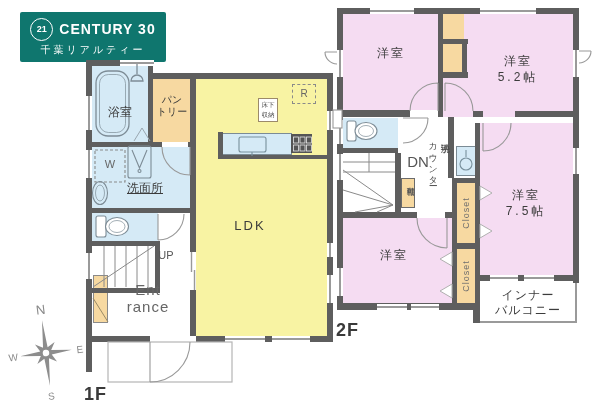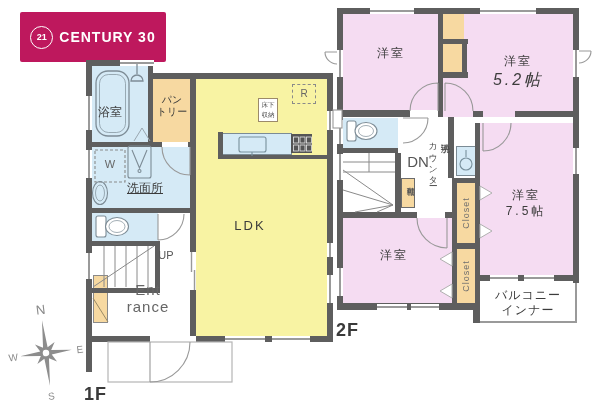--- a/index.html
+++ b/index.html
@@ -10,21 +10,21 @@
   .win-h{position:absolute;background:linear-gradient(to bottom,#fff 0 40%,#9a9a9a 40% 60%,#fff 60% 100%);}
   .win-v{position:absolute;background:linear-gradient(to right,#fff 0 40%,#9a9a9a 40% 60%,#fff 60% 100%);}
   .lbl{position:absolute;color:#3c3c3c;text-align:center;white-space:nowrap;line-height:1.2;}
   .size{letter-spacing:3px;}
   .vtext{position:absolute;writing-mode:vertical-rl;color:#444;line-height:1.35;}
   .vtext span{display:block;}
   .rot{position:absolute;left:50%;top:50%;transform:translate(-50%,-50%) rotate(-90deg);
        font-size:9px;color:#6e6e6e;letter-spacing:1px;white-space:nowrap;}
   .closet{position:absolute;background:#f7d9a1;border:1px solid #6b6b6b;box-sizing:border-box;}
   .overlay{position:absolute;left:0;top:0;pointer-events:none;}
-  .logo{position:absolute;left:20px;top:12px;width:146px;height:50px;background:#be185d;border-radius:2px;
+  .logo{position:absolute;left:20px;top:12px;width:146px;height:50px;background:#0f766e;border-radius:2px;
         display:flex;flex-direction:column;align-items:center;justify-content:center;color:#fff;}
   .logo-row{display:flex;align-items:center;gap:6px;}
   .logo-seal{width:21px;height:21px;border:1.6px solid #fff;border-radius:50%;display:flex;
              align-items:center;justify-content:center;font-size:9px;font-weight:bold;}
   .logo-brand{font-size:14px;font-weight:bold;letter-spacing:1px;}
   .logo-sub{font-size:10px;letter-spacing:3px;margin-top:2px;}
   .floor-tag{position:absolute;font-size:18px;font-weight:bold;color:#3a3a3a;letter-spacing:1px;}
   .box{position:absolute;box-sizing:border-box;}
 </style>
 </head>
@@ -32,20 +32,21 @@
 
 <div class="canvas">
 
   <div class="logo">
     <div class="logo-row">
       <span class="logo-seal">
           <span>21</span>
         </span>
       <span class="logo-brand">CENTURY 30</span>
     </div>
+    <div class="logo-sub">千葉リアルティー</div>
   </div>
 
   <div class="room" style="left:92px;top:66px;width:56px;height:76px;background:#d5eaf6;"></div>
   <div class="room" style="left:153px;top:79px;width:38px;height:63px;background:#f7d9a1;"></div>
   <div class="room" style="left:92px;top:147px;width:98px;height:61px;background:#d5eaf6;"></div>
   <div class="room" style="left:92px;top:213px;width:66px;height:28px;background:#d5eaf6;"></div>
   <div class="room" style="left:196px;top:79px;width:131px;height:257px;background:#f8f3a3;"></div>
   <div class="room" style="left:218px;top:133px;width:74px;height:22px;background:#d5eaf6;border:1px solid #7b8b95;box-sizing:border-box;"></div>
   <div class="room" style="left:93px;top:275px;width:15px;height:48px;background:#f7d9a1;border:1px solid #8a8a8a;box-sizing:border-box;"></div>
   <div class="box" style="left:258px;top:98px;width:20px;height:24px;background:#fff;border:1px solid #9c8a6a;"></div>
@@ -216,53 +217,53 @@
       <path d="M579,51 H591 M591,51 A12,12 0 0 1 579,63"></path>
     </g>
     <g stroke="#b0b0b0" fill="#fff" stroke-width="1">
       <path d="M480,186 L492,193 L480,200 Z"></path>
       <path d="M480,224 L492,231 L480,238 Z"></path>
       <path d="M452,252 L440,259 L452,266 Z"></path>
       <path d="M452,284 L440,291 L452,298 Z"></path>
     </g>
   </svg>
 
-  <div class="lbl" style="left:92px;top:105px;width:36px;font-size:12px;">浴室</div>
+  <div class="lbl" style="left:92px;top:105px;width:36px;font-size:12px;padding-left:10px;">浴室</div>
   <div class="lbl" style="left:150px;top:94px;width:44px;font-size:10px;">
     <div>パン</div>
       <div>トリー</div>
   </div>
   <div class="lbl" style="left:105px;top:181px;width:80px;font-size:12px;text-decoration:underline;">洗面所</div>
   <div class="lbl" style="left:95px;top:158px;width:30px;font-size:11px;color:#666;">W</div>
   <div class="lbl" style="left:205px;top:218px;width:90px;font-size:13px;letter-spacing:2px;">LDK</div>
   <div class="lbl" style="left:258px;top:100px;width:20px;font-size:6.5px;color:#555;line-height:1.5;">
     <div>床下</div>
       <div>収納</div>
   </div>
   <div class="lbl" style="left:292px;top:88px;width:24px;font-size:10px;color:#666;">R</div>
   <div class="lbl" style="left:152px;top:249px;width:28px;font-size:11px;color:#555;">UP</div>
   <div class="lbl" style="left:108px;top:281px;width:80px;font-size:15px;color:#666;letter-spacing:1px;line-height:1.15;">
     <div>Ent</div>
       <div>rance</div>
   </div>
 
   <div class="lbl" style="left:342px;top:46px;width:98px;font-size:12px;letter-spacing:2px;">洋室</div>
   <div class="lbl" style="left:468px;top:54px;width:100px;font-size:12px;letter-spacing:2px;">洋室</div>
-  <div class="lbl size" style="left:468px;top:70px;width:100px;font-size:16px;font-style:italic;">5.2帖</div>
+  <div class="lbl size" style="left:468px;top:70px;width:100px;font-size:12px;">5.2帖</div>
   <div class="lbl" style="left:477px;top:188px;width:98px;font-size:12px;letter-spacing:2px;">洋室</div>
   <div class="lbl size" style="left:477px;top:204px;width:98px;font-size:12px;">7.5帖</div>
   <div class="lbl" style="left:344px;top:248px;width:100px;font-size:12px;letter-spacing:2px;">洋室</div>
   <div class="lbl" style="left:404px;top:153px;width:28px;font-size:15px;color:#555;">DN</div>
   <div class="vtext" style="left:427px;top:136px;height:88px;font-size:9px;letter-spacing:1px;">
     <span>手洗い</span>
       <span>カウンター</span>
   </div>
   <div class="lbl" style="left:479px;top:288px;width:98px;font-size:12px;letter-spacing:1px;line-height:1.25;">
-    <div>バルコニー</div>
-      <div>インナー</div>
+    <div>インナー</div>
+      <div>バルコニー</div>
   </div>
 
   <div class="floor-tag" style="left:84px;top:384px;">1F</div>
   <div class="floor-tag" style="left:336px;top:320px;">2F</div>
 
   <svg class="overlay" style="left:8px;top:296px;" width="80" height="112" viewBox="0 0 80 112">
     <g transform="rotate(-7 38 57)">
       <polygon fill="#8d8d8d" points="38,24 40.3,51.5 47.9,47.1 43.5,54.7 64,57 43.5,59.3 47.9,66.9 40.3,62.5 38,90 35.7,62.5 28.1,66.9 32.5,59.3 12,57 32.5,54.7 28.1,47.1 35.7,51.5"></polygon>
       <circle cx="38" cy="57" r="4" fill="#fff" stroke="#8d8d8d" stroke-width="1.5"></circle>
       <text x="38" y="18" text-anchor="middle" font-size="13" fill="#8a8a8a" font-family="Liberation Sans, sans-serif">N</text>

